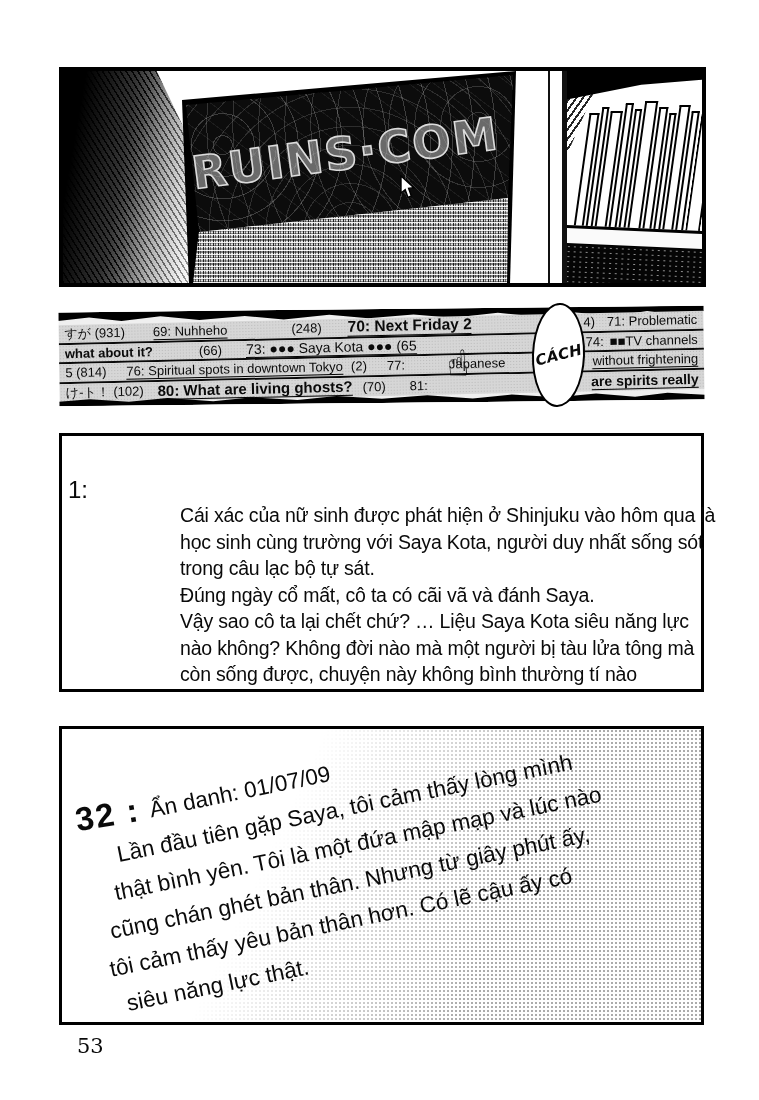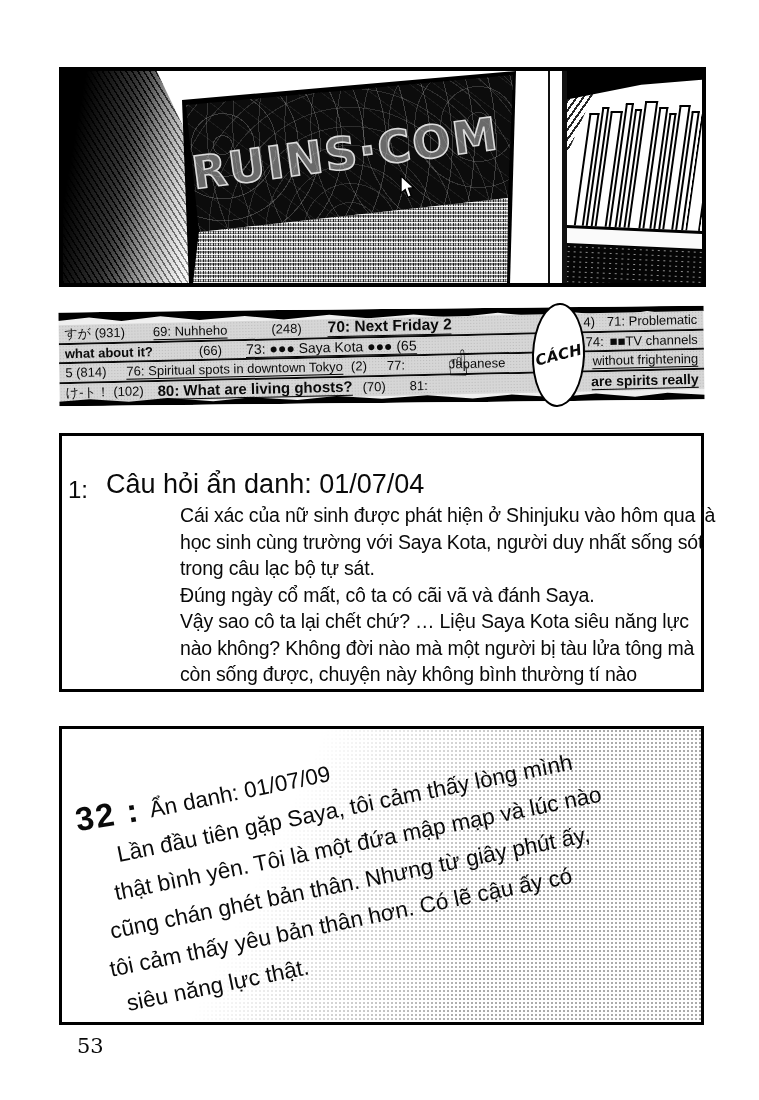--- a/index.html
+++ b/index.html
@@ -143,21 +143,21 @@
       <div class="shelf-under"></div>
     </div>
   </section>
 
   <section class="board-strip">
     <div class="torn top"></div>
     <div class="rows">
       <div class="row">
         <span class="cell">すが (931)</span>
         <span class="cell u" style="margin-left:28px;">69: Nuhheho</span>
-        <span class="cell" style="margin-left:44px;">(248)</span>
+        <span class="cell" style="margin-left:64px;">(248)</span>
         <span class="cell u bld big" style="margin-left:26px;">70: Next Friday 2</span>
         <span class="cell" style="margin-left:auto;">4)</span>
         <span class="cell" style="margin-left:12px;">71: Problematic</span>
       </div>
       <div class="row">
         <span class="cell bld">what about it?</span>
         <span class="cell" style="margin-left:46px;">(66)</span>
         <span class="cell u" style="margin-left:24px;font-size:14px;">73: ●●● Saya Kota ●●● (65</span>
         <span class="cell" style="margin-left:auto;text-align:right;">74:</span>
         <span class="cell" style="margin-left:6px;">■■TV channels</span>
@@ -180,21 +180,20 @@
     </div>
     <div class="torn bottom"></div>
   </section>
   <span class="hand-cursor">☝</span>
   <div class="sfx-bubble">
     <span>CÁCH</span>
   </div>
 
   <section class="post-box post1">
     <span class="p1-index">1:</span>
-    <h2 class="p1-title">Câu hỏi ẩn danh: 01/07/04</h2>
     <p class="p1-body">Cái xác của nữ sinh được phát hiện ở Shinjuku vào hôm qua là
 học sinh cùng trường với Saya Kota, người duy nhất sống sót
 trong câu lạc bộ tự sát.
 Đúng ngày cổ mất, cô ta có cãi vã và đánh Saya.
 Vậy sao cô ta lại chết chứ? … Liệu Saya Kota siêu năng lực
 nào không? Không đời nào mà một người bị tàu lửa tông mà
 còn sống được, chuyện này không bình thường tí nào</p>
   </section>
 
   <section class="post-box post2">

